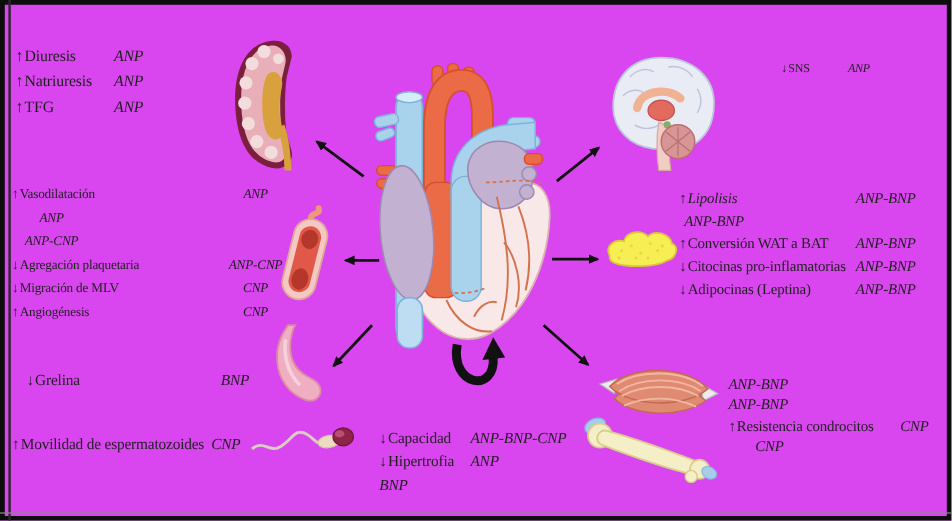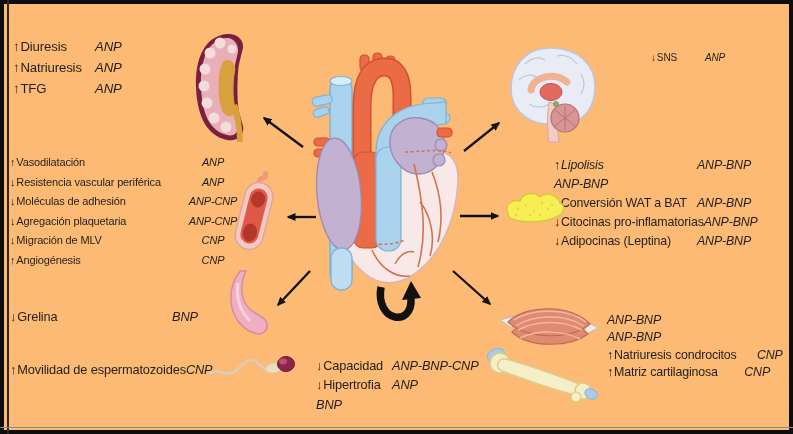--- a/index.html
+++ b/index.html
@@ -1,41 +1,41 @@
 <!DOCTYPE html>
 <html style="--ink: #1f1f1f; --arrow-black: #111111; --aorta: #ea6b46; --aorta-dark: #d4502c; --vein-blue: #a9d2ec; --vein-dark: #7fb2d8; --vein-light: #d6ecf9; --atrium: #c2b1d1; --atrium-dark: #9d89b1; --ventricle: #f8e9e8; --ventricle-line: #dbb3b3; --coronary: #d4724f; --kidney-pink: #e9afb8; --kidney-dark: #7b1f3e; --kidney-amber: #d9a13e; --kidney-pale: #f3dcdc; --brain-gray: #e9ecf5; --brain-line: #bcc5da; --brain-band: #f0b292; --brain-red: #e26b5e; --brain-green: #8aab66; --cerebellum: #d89595; --cerebellum-line: #b87070; --stem-pink: #f2cdc5; --vessel-wall: #f5c9c3; --vessel-line: #e0a59a; --vessel-lumen: #e05948; --vessel-dark: #b5372c; --vessel-tail: #ec9a7a; --fat-yellow: #f6ee52; --fat-line: #d9c83e; --stomach-pink: #efaec2; --stomach-line: #d88ba3; --sperm-head: #8e2448; --sperm-head-hi: #c05878; --sperm-tail: #d8cfc0; --muscle-red: #e08a72; --muscle-dark: #c06a52; --muscle-light: #f2b7a3; --bone-cream: #f5efc7; --bone-line: #d9cc8d; --bone-blue: #a9cde9;"><head>
 <meta charset="utf-8">
 <style>
   html,body{margin:0;padding:0;background:#ffffff;}
   .canvas{
-    position:relative;width:793px;height:434px;background:#fdba74;overflow:hidden;
+    position:relative;width:793px;height:434px;background:#d946ef;overflow:hidden;
     box-shadow:inset 0 0 0 4px #0d0d0d;
-    font-family:Liberation Sans, sans-serif;color:var(--ink,#1f1f1f);
+    font-family:Liberation Serif, serif;color:var(--ink,#1f1f1f);
   }
   .hairline-v{position:absolute;top:0;bottom:0;width:1.5px;background:#2a2a2a;}
   .hairline-h{position:absolute;left:0;right:0;height:1px;background:#8a8a8a;}
 
   .block{position:absolute;letter-spacing:-0.15px;}
   .row{display:flex;align-items:baseline;white-space:nowrap;}
   .lbl{flex:1 1 auto;overflow:visible;}
   .pep{font-style:italic;flex:0 0 auto;}
   .italic{font-style:italic;}
   .ar{padding-right:1px;}
 
   .b-kidney   {left:13px; top:35.5px;width:112px;font-size:13.2px;line-height:21px;}
   .b-kidney .pep{width:30px;}
   .b-vasc     {left:10px; top:153px; width:236px;font-size:11px;line-height:19.6px;}
   .b-vasc .pep{width:66px;text-align:center;}
-  .b-grelina  {left:10px; top:307px; width:196px;font-size:12.8px;line-height:20px;}
+  .b-grelina  {left:22px; top:307px; width:196px;font-size:12.8px;line-height:20px;}
   .b-grelina .pep{width:34px;}
   .b-sperm    {left:10px; top:360px; width:196px;font-size:12.8px;line-height:20px;}
   .b-sperm .pep{width:30px;}
   .b-brain    {left:651px;top:48px;  width:74px; font-size:10px;line-height:20px;}
   .b-brain .pep{width:30px;text-align:right;}
-  .b-fat      {left:554px;top:156px; width:197px;font-size:12.4px;line-height:18.9px;}
+  .b-fat      {left:566px;top:156px; width:197px;font-size:12.4px;line-height:18.9px;}
   .b-fat .pep {width:54px;text-align:right;}
   .b-musc     {left:607px;top:311.5px;width:163px;font-size:12.4px;line-height:17.5px;}
   .b-musc .pep{width:46px;text-align:right;}
   .b-heart    {left:316px;top:356px; width:150px;font-size:12.8px;line-height:19.4px;}
   .b-heart .pep{width:74px;}
 
   .organ{position:absolute;}
   svg{display:block;overflow:visible;}
 </style>
 </head>
@@ -64,26 +64,24 @@
     </div>
 
   <div class="block b-vasc">
 
       <div class="row">
         <span class="lbl"><span class="ar">↑</span><span>Vasodilatación</span></span>
         <span class="pep">ANP</span>
       </div>
 
       <div class="row">
-        <span class="lbl"><span class="ar">↓</span><span>Resistencia vascular periférica</span></span>
-        <span class="pep">ANP</span>
-      </div>
-
-      <div class="row">
-        <span class="lbl"><span class="ar">↓</span><span>Moléculas de adhesión</span></span>
+        <span class="pep">ANP</span>
+      </div>
+
+      <div class="row">
         <span class="pep">ANP-CNP</span>
       </div>
 
       <div class="row">
         <span class="lbl"><span class="ar">↓</span><span>Agregación plaquetaria</span></span>
         <span class="pep">ANP-CNP</span>
       </div>
 
       <div class="row">
         <span class="lbl"><span class="ar">↓</span><span>Migración de MLV</span></span>
@@ -151,26 +149,25 @@
 
       <div class="row">
         <span class="pep">ANP-BNP</span>
       </div>
 
       <div class="row">
         <span class="pep">ANP-BNP</span>
       </div>
 
       <div class="row">
-        <span class="lbl"><span class="ar">↑</span><span>Natriuresis condrocitos</span></span>
-        <span class="pep">CNP</span>
-      </div>
-
-      <div class="row">
-        <span class="lbl"><span class="ar">↑</span><span>Matriz cartilaginosa</span></span>
+        <span class="lbl"><span class="ar">↑</span><span>Resistencia condrocitos</span></span>
+        <span class="pep">CNP</span>
+      </div>
+
+      <div class="row">
         <span class="pep">CNP</span>
       </div>
     </div>
 
   <div class="block b-heart">
 
       <div class="row">
         <span class="lbl"><span class="ar">↓</span><span>Capacidad</span></span>
         <span class="pep">ANP-BNP-CNP</span>
       </div>

